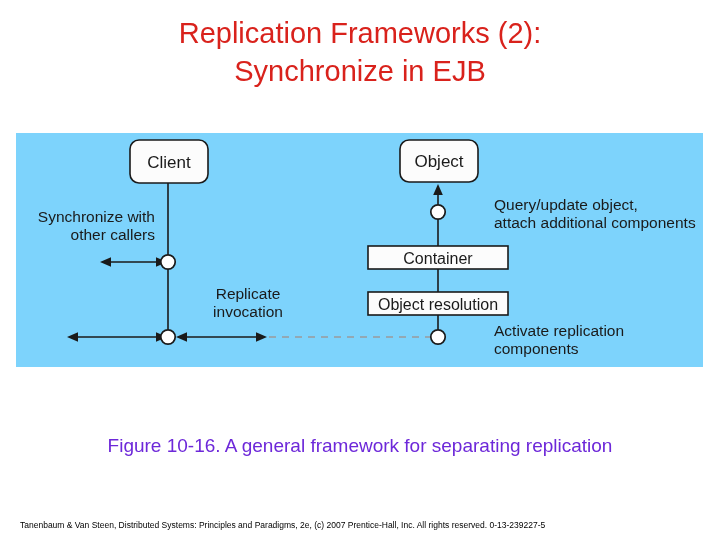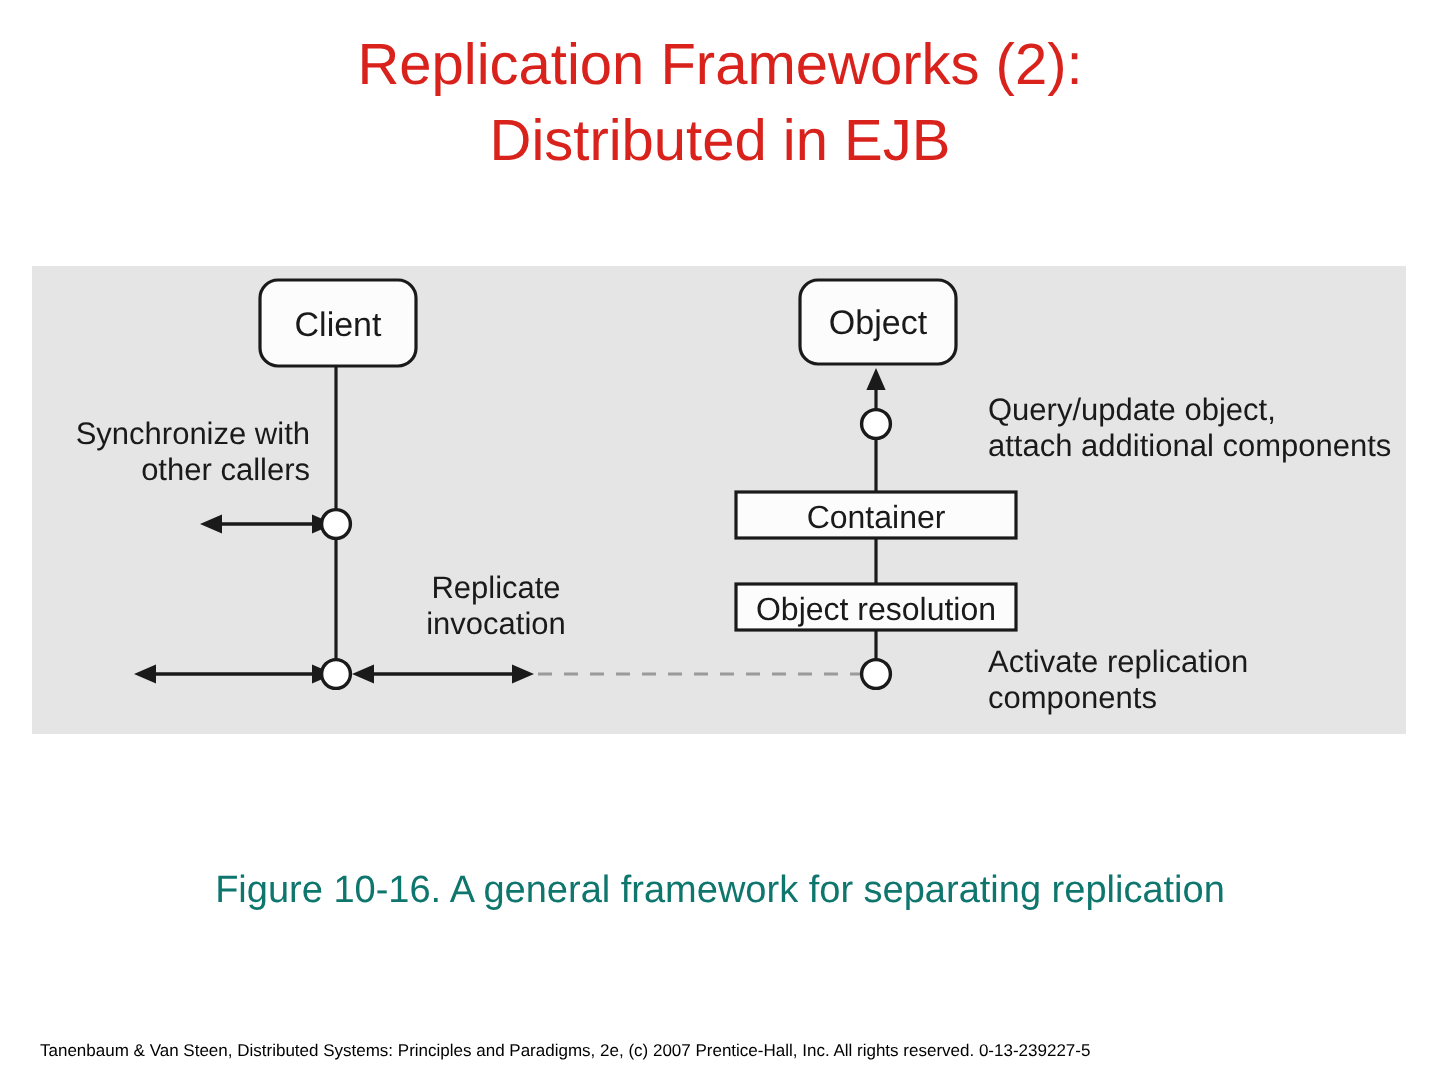--- a/index.html
+++ b/index.html
@@ -31,56 +31,56 @@
   }
   #slide-title .title-line { display: block; }
 
   
   #figure-image {
     position: absolute;
     left: 16px;
     top: 133px;
     width: 687px;
     height: 234px;
-    background: #e5e5e5;
+    background: #7dd3fc;
     overflow: hidden;
   }
   #figure-svg { display: block; }
 
   
   #figure-caption {
     position: absolute;
     left: 26px;
     top: 432px;
     width: 668px;
     text-align: center;
     font-size: 19px;
     line-height: 28px;
-    color: #0f766e;
+    color: #6d28d9;
   }
   #figure-caption .caption-line { display: block; }
 
   
   #footer-credit {
     position: absolute;
     left: 20px;
     top: 519px;
     width: 700px;
     font-size: 8.5px;
     line-height: 12px;
     color: #000000;
     white-space: nowrap;
   }
 </style>
 </head>
 <body>
 
 <div id="slide-title">
   <span class="title-line">Replication Frameworks (2):</span>
-  <span class="title-line">Distributed in EJB</span>
+  <span class="title-line">Synchronize in EJB</span>
 </div>
 
 <div id="figure-image">
   <svg id="figure-svg" width="687" height="234" viewBox="0 0 687 234" xmlns="http://www.w3.org/2000/svg">
 
     <line x1="152" y1="50" x2="152" y2="204" stroke="#1a1a1a" stroke-width="1.6"></line>
 
     <rect x="114" y="7" width="78" height="43" rx="9" ry="9" fill="#fcfcfc" stroke="#1a1a1a" stroke-width="1.6"></rect>
     <text x="153" y="35" text-anchor="middle" font-family="Liberation Sans, sans-serif" font-size="17" fill="#1a1a1a">Client</text>
 

